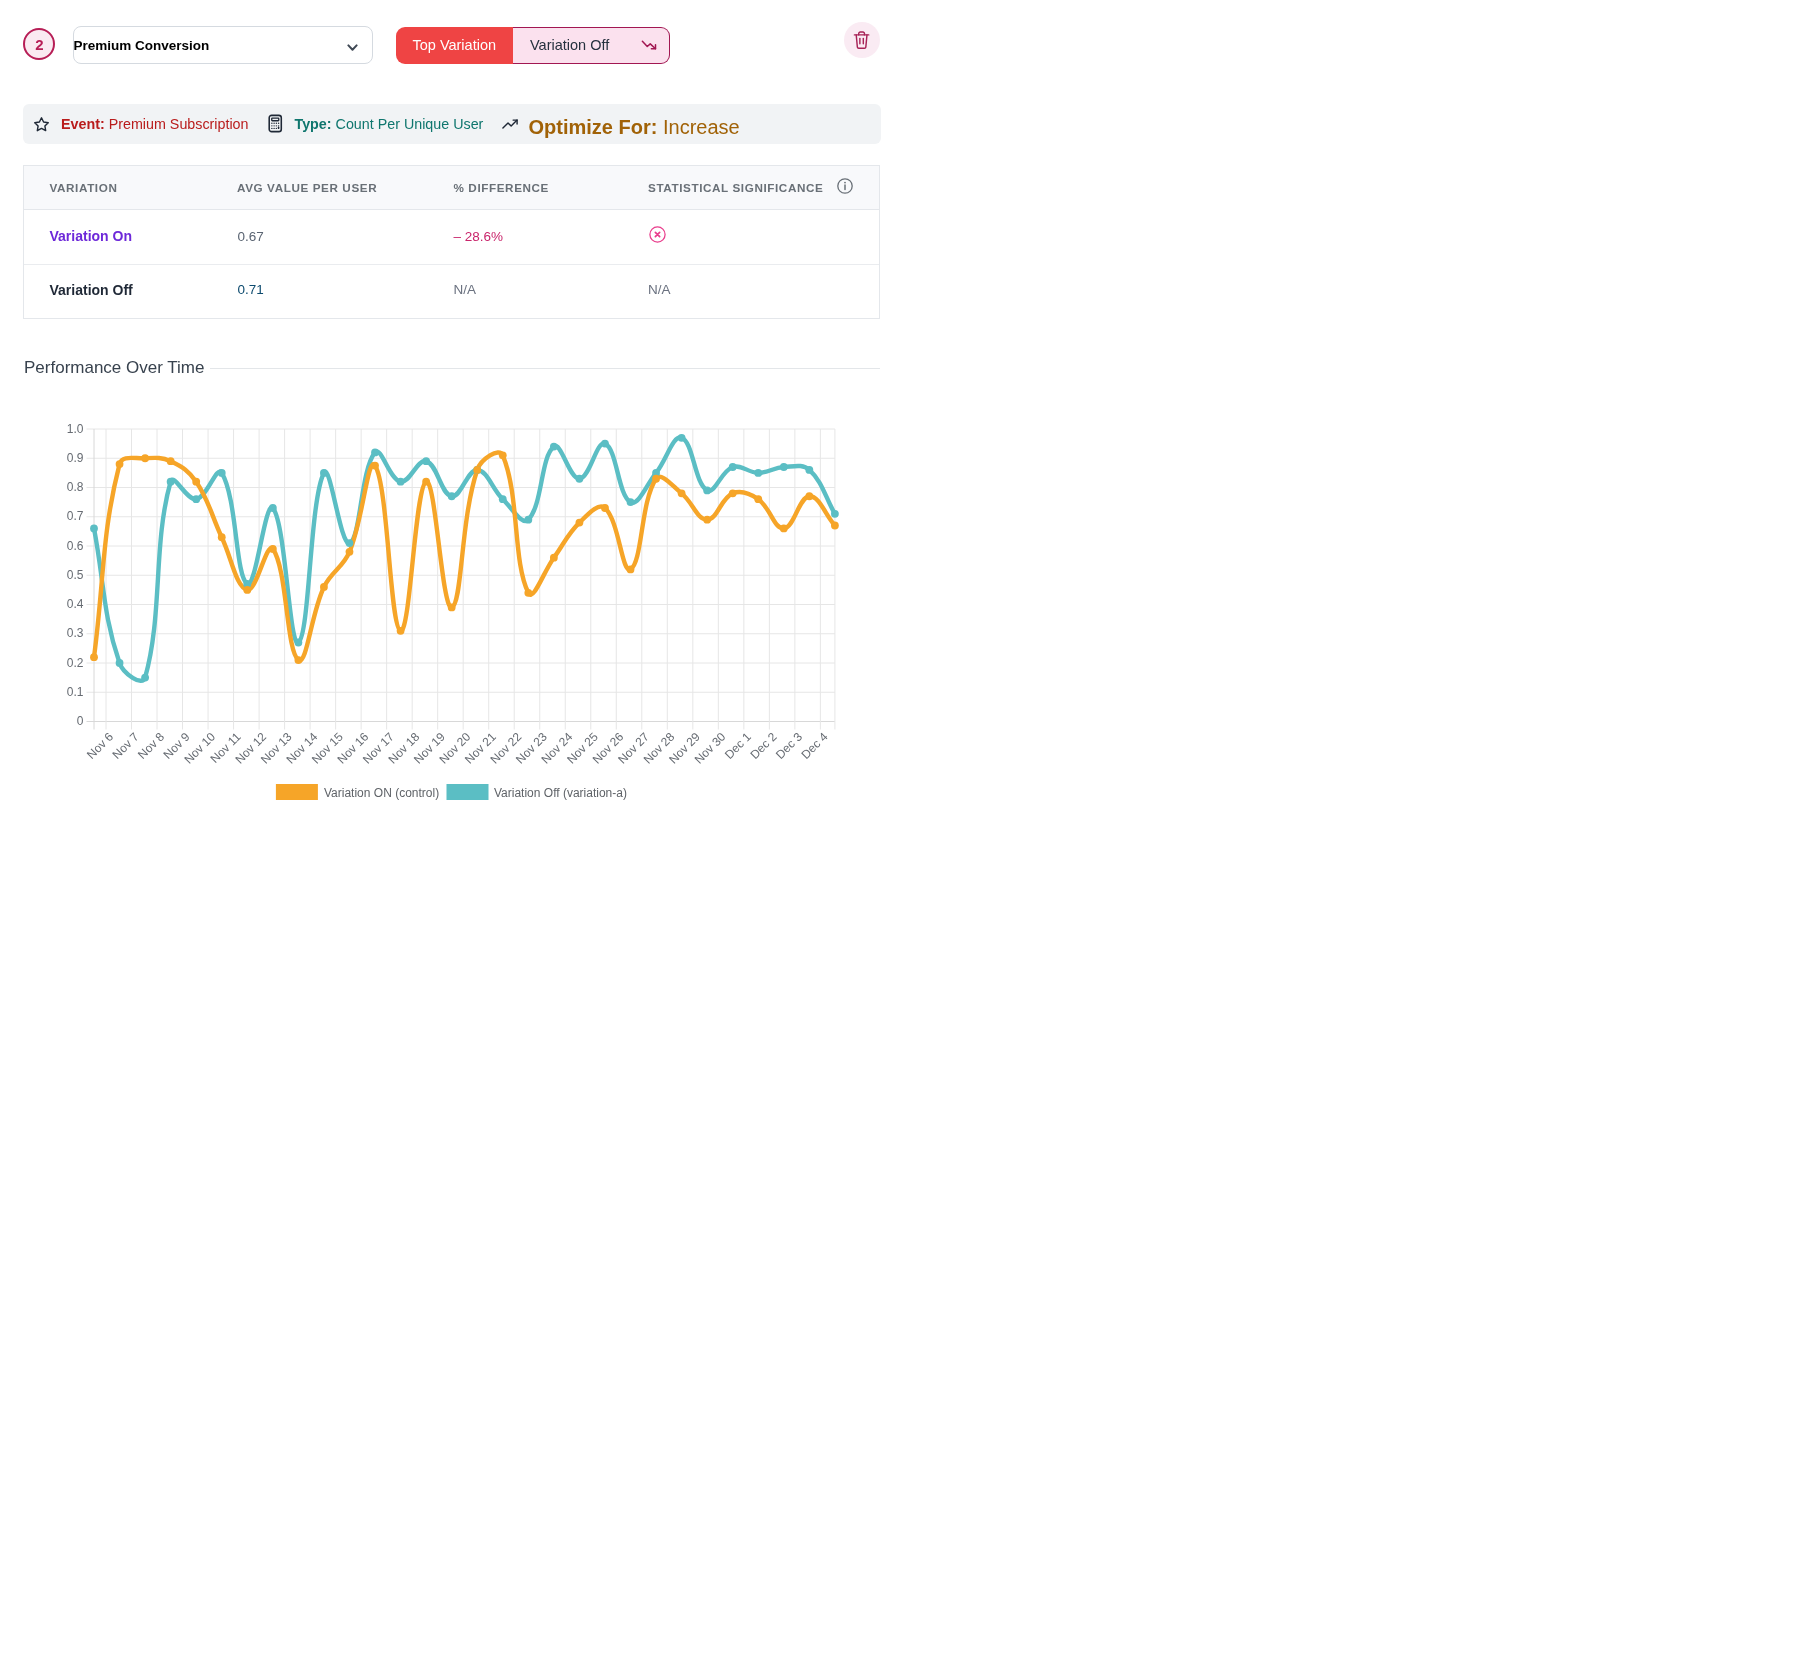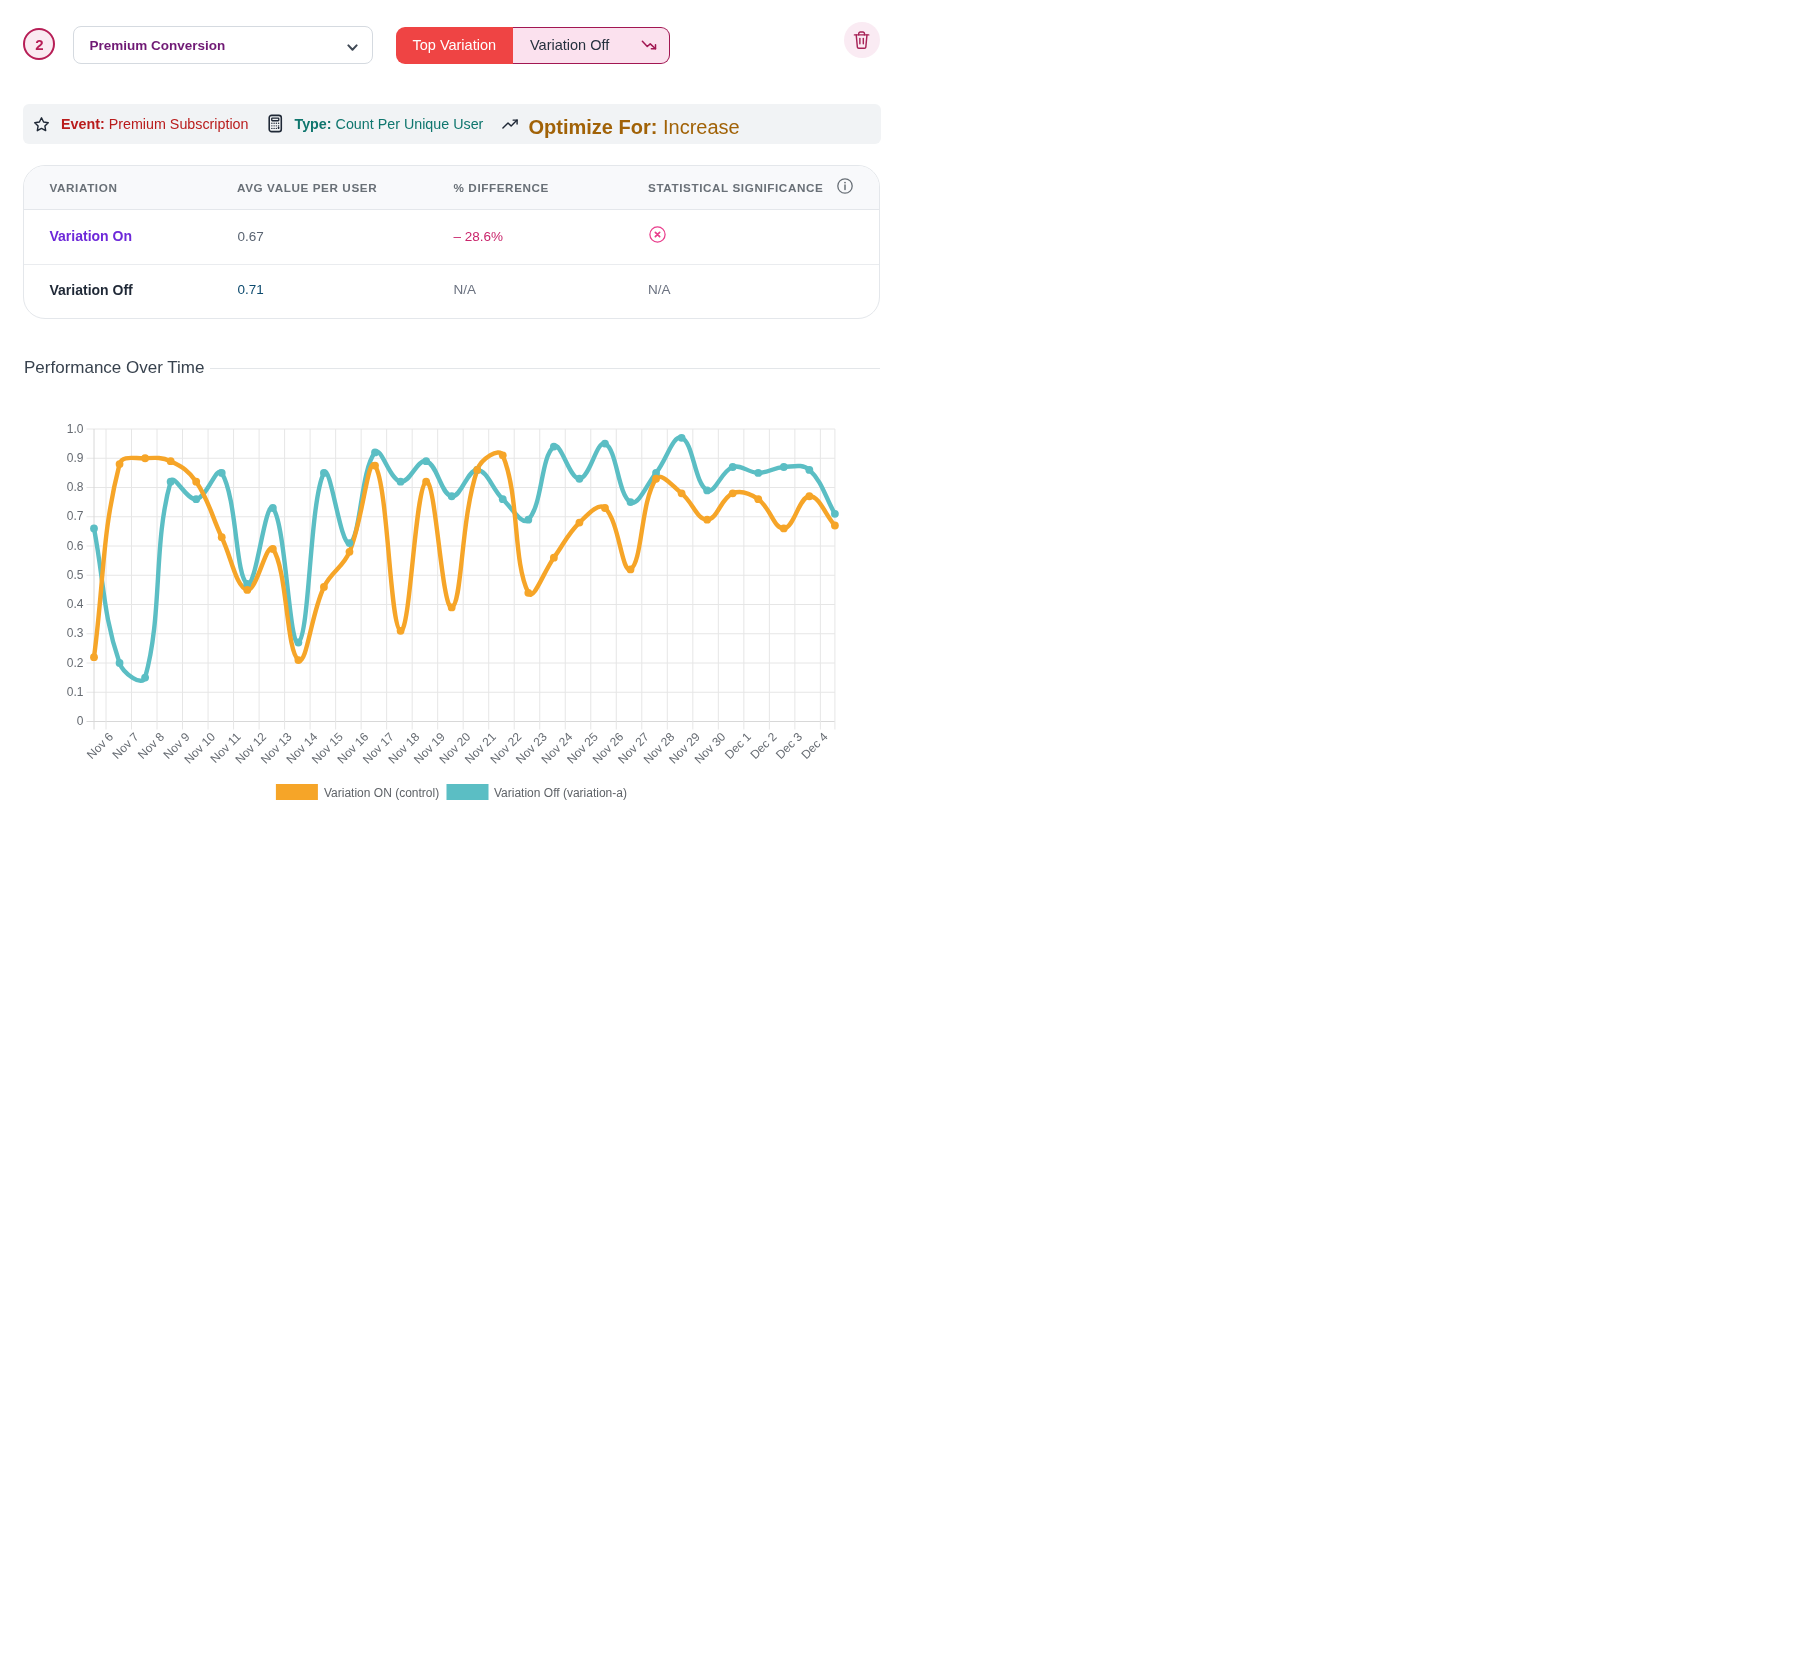--- a/index.html
+++ b/index.html
@@ -3,21 +3,21 @@
 html,body{margin:0;padding:0;background:#fff}
 #page{position:relative;width:903px;height:828px;overflow:hidden;font-family:"Liberation Sans",sans-serif;background:#fff}
 .abs{position:absolute}
 .ic{display:flex;align-items:center;justify-content:center}
 </style></head><body>
 <div id="page">
 
 <div class="abs" style="left:23.3px;top:28.2px;width:28px;height:28px;border:2.6px solid #B71E56;border-radius:50%;background:#FAEAF1;display:flex;align-items:center;justify-content:center;color:#B71E56;font-size:15px;font-weight:700">2</div>
 
 <div class="abs" style="left:72.5px;top:26.4px;width:298.5px;height:35.4px;border:1px solid #D5DAE0;border-radius:8px;background:#fff;display:flex;align-items:center">
-  <span style="margin-left:16px;font-size:13.5px;font-weight:700;color:#701a75">Premium Conversion</span>
+  <span style="font-size:13.5px;font-weight:700;color:#000000">Premium Conversion</span>
   <span class="abs ic" style="left:273.8px;top:16.2px">
         <svg width="11" height="7.5" viewBox="0 0 11 7.5" fill="none" stroke="#3F4854" stroke-width="2" stroke-linecap="round" stroke-linejoin="round">
           <polyline points="1.4 1.4 5.5 5.7 9.6 1.4"></polyline>
         </svg>
       </span>
 </div>
 
 <div class="abs" style="left:395.5px;top:26.5px;height:37.3px;display:flex">
   <div style="width:117.5px;background:#ef4444;border-radius:9px 0 0 9px;display:flex;align-items:center;justify-content:center;color:#fff;font-size:14.5px;font-weight:500">Top Variation</div>
   <div style="width:157px;background:#FBE1EE;border:1.5px solid #A21752;border-left:none;border-radius:0 9px 9px 0;display:flex;align-items:center;box-sizing:border-box">
@@ -70,21 +70,21 @@
     </div>
 <div class="abs" style="left:294.5px;top:116px;font-size:14.3px;color:#0f766e"><b>Type:</b> Count Per Unique User</div>
 <div class="abs ic" style="left:500px;top:116px">
       <svg width="20" height="17" viewBox="0 0 24 24" fill="none" stroke="#1F2836" stroke-width="2" stroke-linecap="round" stroke-linejoin="round">
         <polyline points="2 17 9.2 9.8 13.6 14.2 22 5.8"></polyline>
         <polyline points="16.4 5.8 22 5.8 22 11.4"></polyline>
       </svg>
     </div>
 <div class="abs" style="left:528.5px;top:116px;font-size:20px;color:#a16207"><b>Optimize For:</b> Increase</div>
 
-<div class="abs" style="left:23px;top:165px;width:857px;height:154px;border:1px solid #E4E7EB;border-radius:22px;background:#fff;box-sizing:border-box;overflow:hidden">
+<div class="abs" style="left:23px;top:165px;width:857px;height:154px;border:1px solid #E4E7EB;border-radius:0;background:#fff;box-sizing:border-box;overflow:hidden">
   <div style="position:absolute;left:0;top:0;width:100%;height:43px;background:#F8F9FB;border-bottom:1px solid #E4E7EB"></div>
   <div style="position:absolute;left:25.5px;top:15px;font-size:11.7px;letter-spacing:0.6px;font-weight:700;color:#697077">VARIATION</div>
   <div style="position:absolute;left:213px;top:15px;font-size:11.7px;letter-spacing:0.6px;font-weight:700;color:#697077">AVG VALUE PER USER</div>
   <div style="position:absolute;left:429.5px;top:15px;font-size:11.7px;letter-spacing:0.6px;font-weight:700;color:#697077">% DIFFERENCE</div>
   <div style="position:absolute;left:624px;top:15px;font-size:11.7px;letter-spacing:0.6px;font-weight:700;color:#697077">STATISTICAL SIGNIFICANCE</div>
   <div class="ic" style="position:absolute;left:812.7px;top:12.2px">
         <svg width="16" height="16" viewBox="0 0 16 16" fill="none">
           <circle cx="8" cy="8" r="7.2" stroke="#697077" stroke-width="1.3"></circle>
           <line x1="8" y1="7" x2="8" y2="11.4" stroke="#697077" stroke-width="1.5" stroke-linecap="round"></line>
           <circle cx="8" cy="4.6" r="0.9" fill="#697077"></circle>

